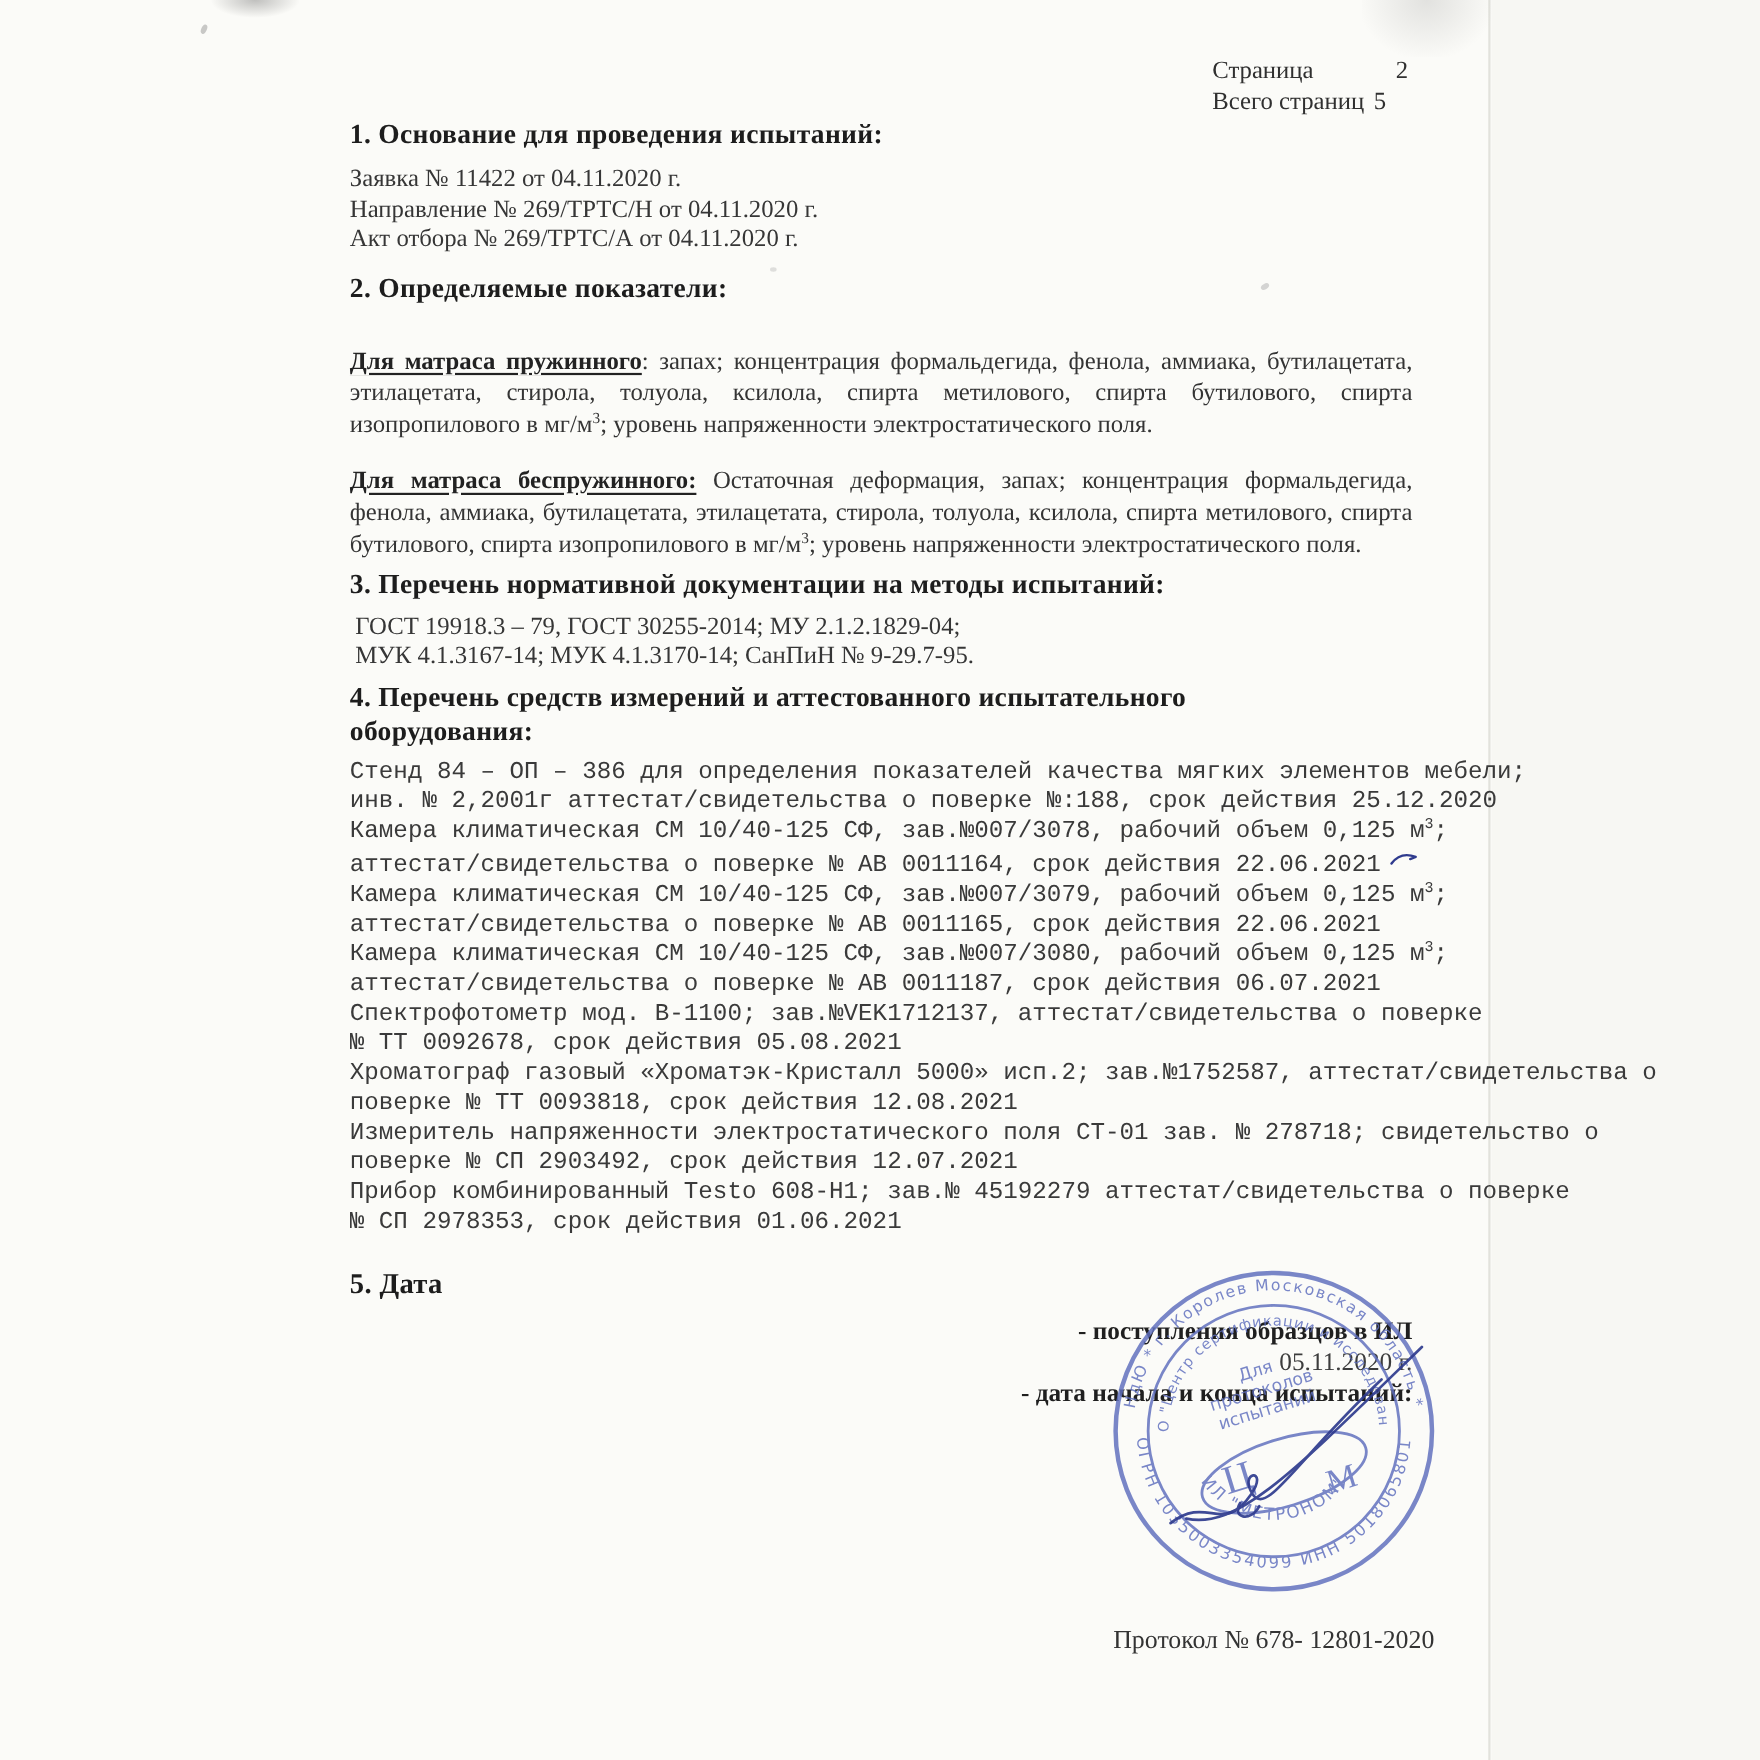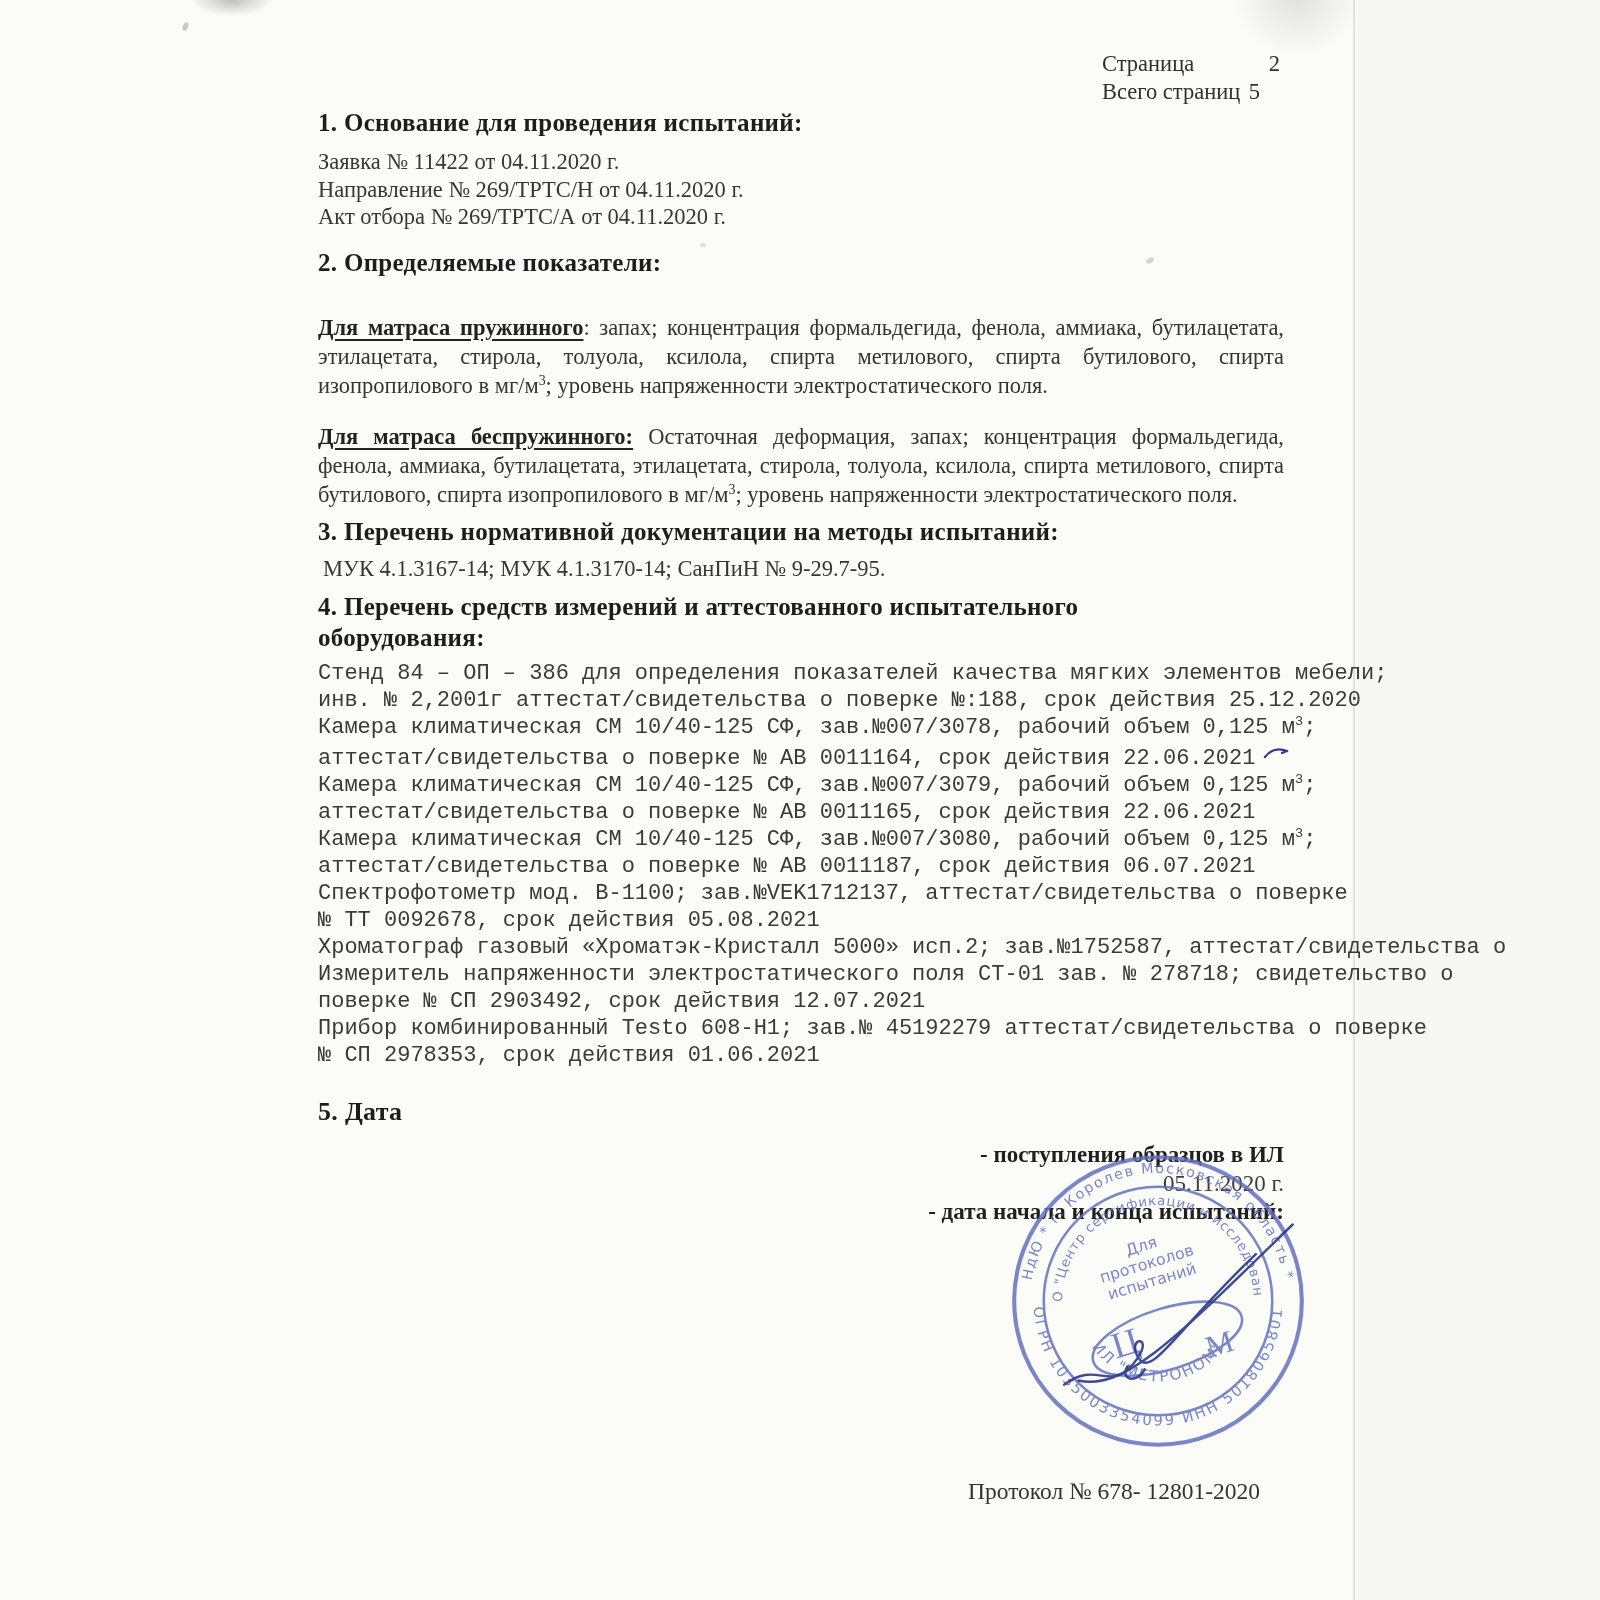--- a/index.html
+++ b/index.html
@@ -43,21 +43,21 @@
   .h4{margin-top:9px;line-height:31px;}
   .s4-lines{margin-top:7px;font-size:22px;line-height:27px;color:#3a3a3a;font-family:Liberation Mono, monospace;}
   .s4-lines .line{white-space:nowrap;}
   sup{vertical-align:super;font-size:.62em;line-height:0;}
   .pen-tick{display:inline-block;margin-left:8px;vertical-align:4px;}
   .h5{margin-top:28px;}
   .s5{margin-top:15px;font-size:23px;line-height:28.5px;color:#2e2e2e;text-align:right;}
   .s5 .lbl{font-weight:bold;color:#1f1f1f;}
   .s5 .val{padding-left:15px;color:#3c3c3c;}
 
-  .protocol{position:absolute;left:968px;top:1478px;font-size:23.5px;color:#333;}
+  .protocol{position:absolute;left:1012px;top:1478px;font-size:23.5px;color:#333;}
 
   .stamp-wrap{position:absolute;left:1005px;top:1148px;width:306px;height:306px;}
 </style>
 </head>
 <body>
 
 <div class="outside"></div>
 <div class="edge-line"></div>
 <div class="smudge-top"></div>
 <div class="smudge-topright"></div>
@@ -88,20 +88,21 @@
   <div class="h h2">2. Определяемые показатели:</div>
   <div class="para">
     <span class="term">Для матраса пружинного</span><span>: запах; концентрация формальдегида, фенола, аммиака, бутилацетата, этилацетата, стирола, толуола, ксилола, спирта метилового, спирта бутилового, спирта изопропилового в мг/м</span><sup>3</sup><span>; уровень напряженности электростатического поля.</span>
   </div>
   <div class="para second">
     <span class="term">Для матраса беспружинного:</span><span> Остаточная деформация, запах; концентрация формальдегида, фенола, аммиака, бутилацетата, этилацетата, стирола, толуола, ксилола, спирта метилового, спирта бутилового, спирта изопропилового в мг/м</span><sup>3</sup><span>; уровень напряженности электростатического поля.</span>
   </div>
 
   <div class="h h3">3. Перечень нормативной документации на методы испытаний:</div>
   <div class="lines s3-lines">
+    <div>ГОСТ 19918.3 – 79, ГОСТ 30255-2014; МУ 2.1.2.1829-04;</div>
     <div>МУК 4.1.3167-14; МУК 4.1.3170-14; СанПиН № 9-29.7-95.</div>
   </div>
 
   <div class="h h4">
     <div>4. Перечень средств измерений и аттестованного испытательного</div>
     <div>оборудования:</div>
   </div>
   <div class="s4-lines">
       <div class="line"><span>Стенд 84 – ОП – 386 для определения показателей качества мягких элементов мебели;</span></div>
       <div class="line"><span>инв. № 2,2001г аттестат/свидетельства о поверке №:188, срок действия 25.12.2020</span></div>
@@ -109,20 +110,21 @@
       <div class="line"><span>аттестат/свидетельства о поверке № АВ 0011164, срок действия 22.06.2021</span><span class="pen-tick"><svg width="26" height="14" viewBox="0 0 26 14">
             <path d="M2,11 C8,3 16,2 24,5 M19,7 L24,5" fill="none" stroke="#2f3b8e" stroke-width="2.2" stroke-linecap="round"></path>
           </svg></span></div>
       <div class="line"><span>Камера климатическая СМ 10/40-125 СФ, зав.№007/3079, рабочий объем 0,125 м</span><sup>3</sup><span>;</span></div>
       <div class="line"><span>аттестат/свидетельства о поверке № АВ 0011165, срок действия 22.06.2021</span></div>
       <div class="line"><span>Камера климатическая СМ 10/40-125 СФ, зав.№007/3080, рабочий объем 0,125 м</span><sup>3</sup><span>;</span></div>
       <div class="line"><span>аттестат/свидетельства о поверке № АВ 0011187, срок действия 06.07.2021</span></div>
       <div class="line"><span>Спектрофотометр мод. В-1100; зав.№VEK1712137, аттестат/свидетельства о поверке</span></div>
       <div class="line"><span>№ ТТ 0092678, срок действия 05.08.2021</span></div>
       <div class="line"><span>Хроматограф газовый «Хроматэк-Кристалл 5000» исп.2; зав.№1752587, аттестат/свидетельства о</span></div>
+      <div class="line"><span>поверке № ТТ 0093818, срок действия 12.08.2021</span></div>
       <div class="line"><span>Измеритель напряженности электростатического поля СТ-01 зав. № 278718; свидетельство о</span></div>
       <div class="line"><span>поверке № СП 2903492, срок действия 12.07.2021</span></div>
       <div class="line"><span>Прибор комбинированный Testo 608-Н1; зав.№ 45192279 аттестат/свидетельства о поверке</span></div>
       <div class="line"><span>№ СП 2978353, срок действия 01.06.2021</span></div>
     </div>
 
   <div class="h h5 h5big">5. Дата</div>
   <div class="s5">
     <div class="lbl">- поступления образцов в ИЛ</div>
     <div class="val">05.11.2020 г.</div>

